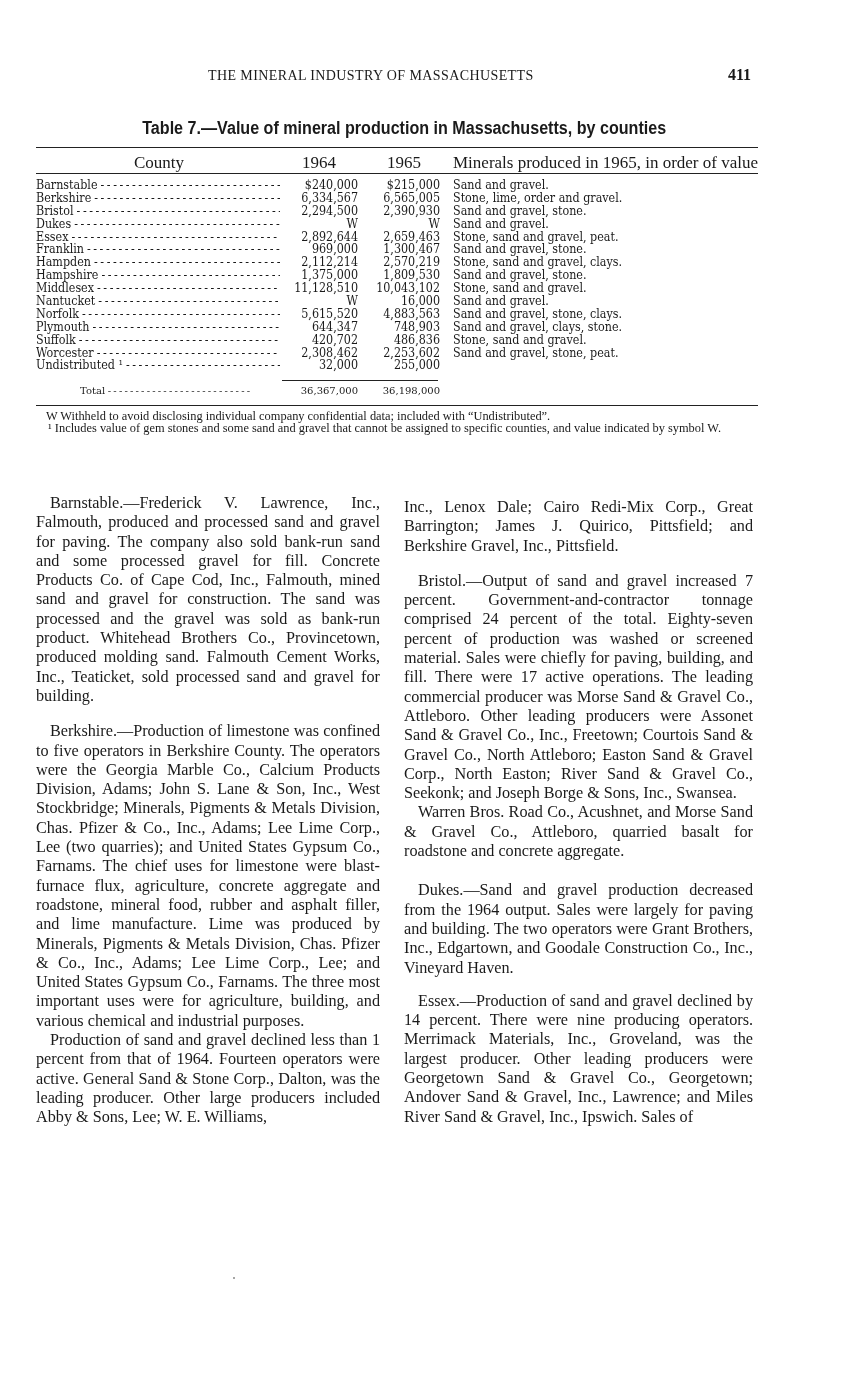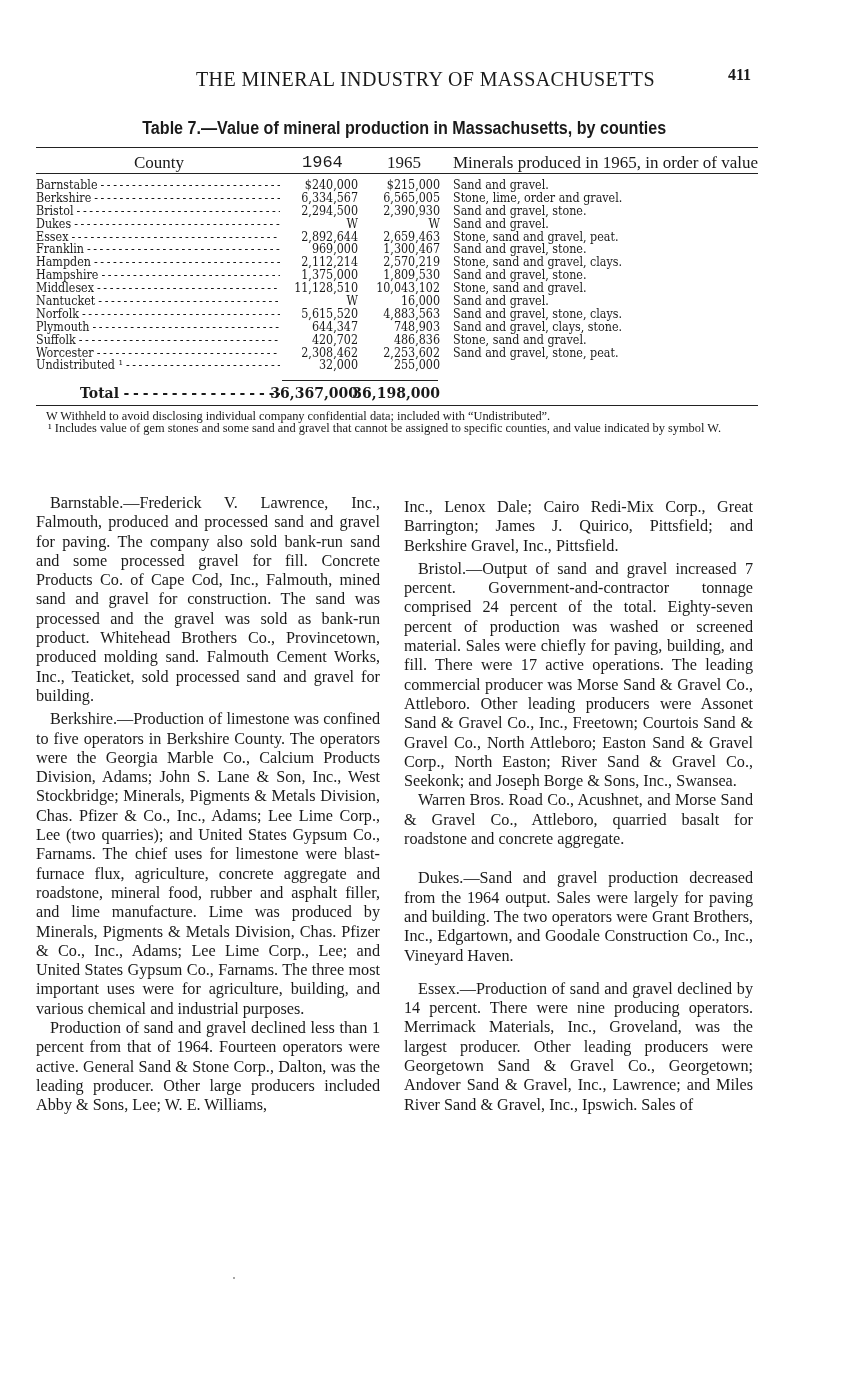--- a/index.html
+++ b/index.html
@@ -5,22 +5,22 @@
   html, body { margin: 0; padding: 0; }
   body {
     width: 858px; height: 1380px; background: #ffffff; color: #1a1a1a;
     font-family: "Liberation Serif", "DejaVu Serif", serif;
     position: relative; overflow: hidden;
   }
   .running-head {
     position: absolute; top: 66px; left: 0; width: 858px; height: 24px;
   }
   .running-title {
-    position: absolute; left: 196px; top: 2px;
-    font-size: 20px; letter-spacing: 0.4px;
+    position: absolute; left: 208px; top: 2px;
+    font-size: 14px; letter-spacing: 0.4px;
   }
   .page-num {
     position: absolute; left: 728px; top: 0px;
     font-size: 16px; font-weight: bold;
   }
   .table-title {
     position: absolute; top: 118px; left: 0; width: 790px; text-align: center;
     font-size: 17.5px; font-weight: bold; padding-left: 10px;
     font-family: "Liberation Sans Narrow", "Liberation Sans", sans-serif;
     transform: scaleX(0.92); transform-origin: 395px 0;
@@ -31,51 +31,51 @@
   .rows { position: absolute; top: 32px; left: 0; width: 722px; }
   .row { position: relative; height: 12.9px; font-size: 12.4px; line-height: 12.9px;
          font-family: "DejaVu Serif", serif; font-stretch: condensed; }
   .row span { position: absolute; white-space: nowrap; }
   .cname { left: 0; width: 244px; overflow: hidden; }
   .cname::after { content: " - - - - - - - - - - - - - - - - - - - - - - - - - - - - - - - - - - - - - - - -"; letter-spacing: -0.5px; }
   .v64 { right: 400px; text-align: right; }
   .v65 { right: 318px; text-align: right; }
   .min { left: 417px; }
   .total-row { position: absolute; top: 238px; left: 0; width: 722px; height: 14px;
-               font-size: 14px; font-family: "DejaVu Serif", serif; font-weight: bold; }
+               font-size: 10px; font-family: "DejaVu Serif", serif; }
   .total-row span { position: absolute; white-space: nowrap; }
   .tlabel { left: 44px; width: 200px; overflow: hidden; }
   .tlabel::after { content: " - - - - - - - - - - - - - - - - - - - - - - - - - -"; letter-spacing: -0.5px; }
   .footnotes { position: absolute; top: 411px; left: 36px; width: 730px; font-size: 12.4px; line-height: 11.5px; }
   .fn1 { padding-left: 10px; }
   .fn2 { text-indent: 12px; }
   .col { position: absolute; top: 494px; width: 344px; font-size: 16.2px; line-height: 19.3px;
          text-align: justify; }
   .col.left { left: 36px; }
   .col.right { left: 404px; width: 349px; }
   .col p { margin: 0; text-indent: 14px; }
-  .col p.gap { margin-top: 4px; }
+  .col p.gap { margin-top: 16px; }
   .col p.noind { text-indent: 0; }
   .lead { font-weight: normal; }
   .spec { position: absolute; left: 233px; top: 1277px; width: 2px; height: 2px; background:#888; border-radius:1px; }
 </style>
 </head>
 <body>
 
 <div class="running-head">
   <span class="running-title">THE MINERAL INDUSTRY OF MASSACHUSETTS</span>
   <span class="page-num">411</span>
 </div>
 
 <div class="table-title">Table 7.—Value of mineral production in Massachusetts, by counties</div>
 
 <div class="tbl">
   <div class="rule" style="top:0; width:722px;"></div>
   <span class="hdr" style="left:98px;">County</span>
-  <span class="hdr" style="left:266px;font-family:Liberation Mono, monospace;">1964</span>
+  <span class="hdr" style="left:266px;">1964</span>
   <span class="hdr" style="left:351px;">1965</span>
   <span class="hdr" style="left:417px;">Minerals produced in 1965, in order of value</span>
   <div class="rule" style="top:26px; width:722px;"></div>
 
   <div class="rows" id="rows">
       <div class="row">
         <span class="cname">Barnstable</span>
         <span class="v64">$240,000</span>
         <span class="v65">$215,000</span>
         <span class="min">Sand and gravel.</span>

